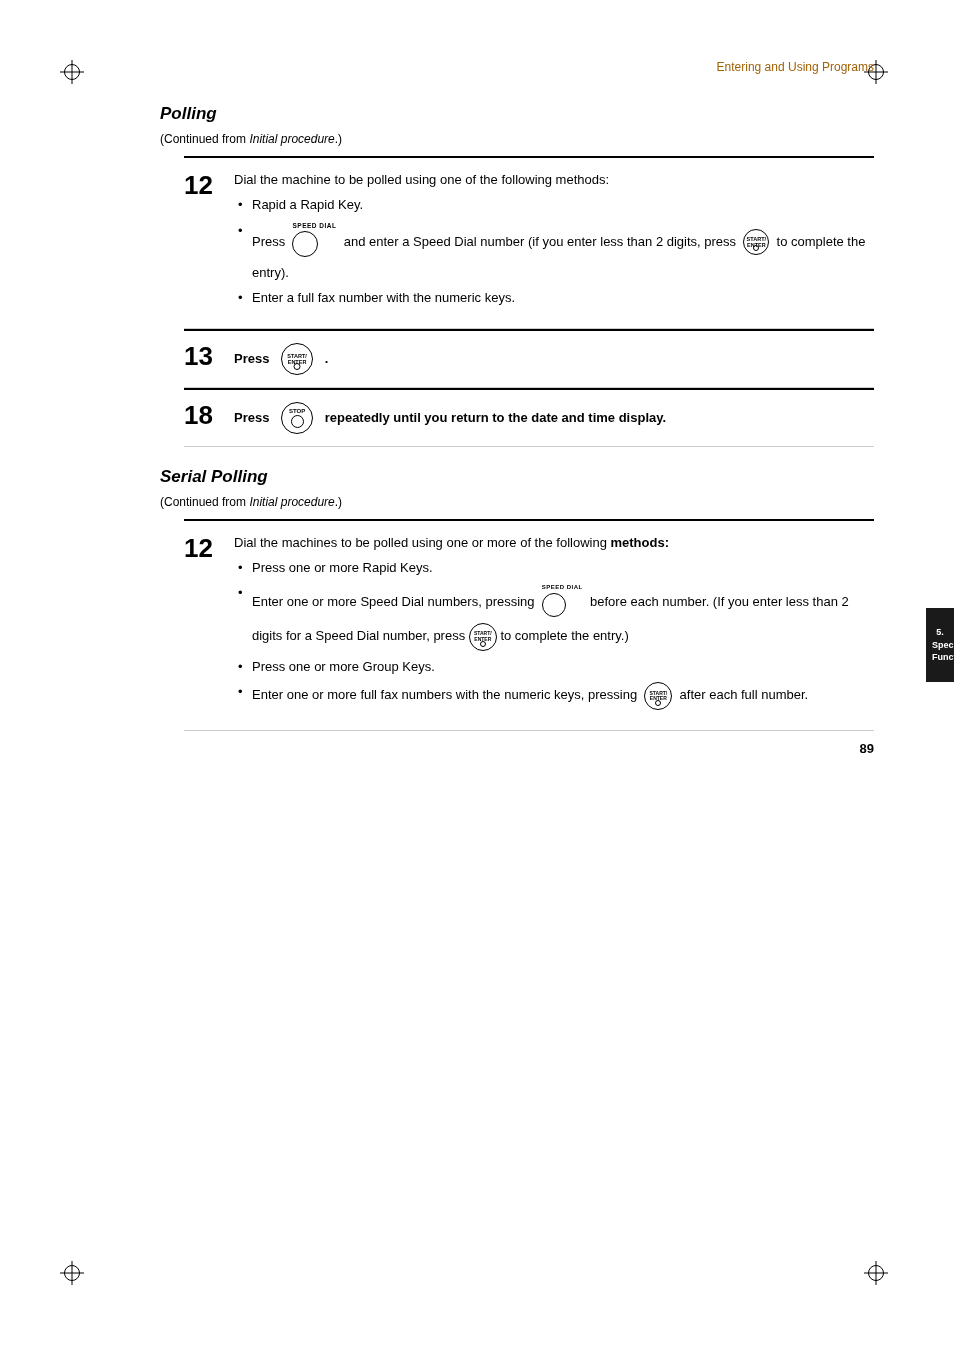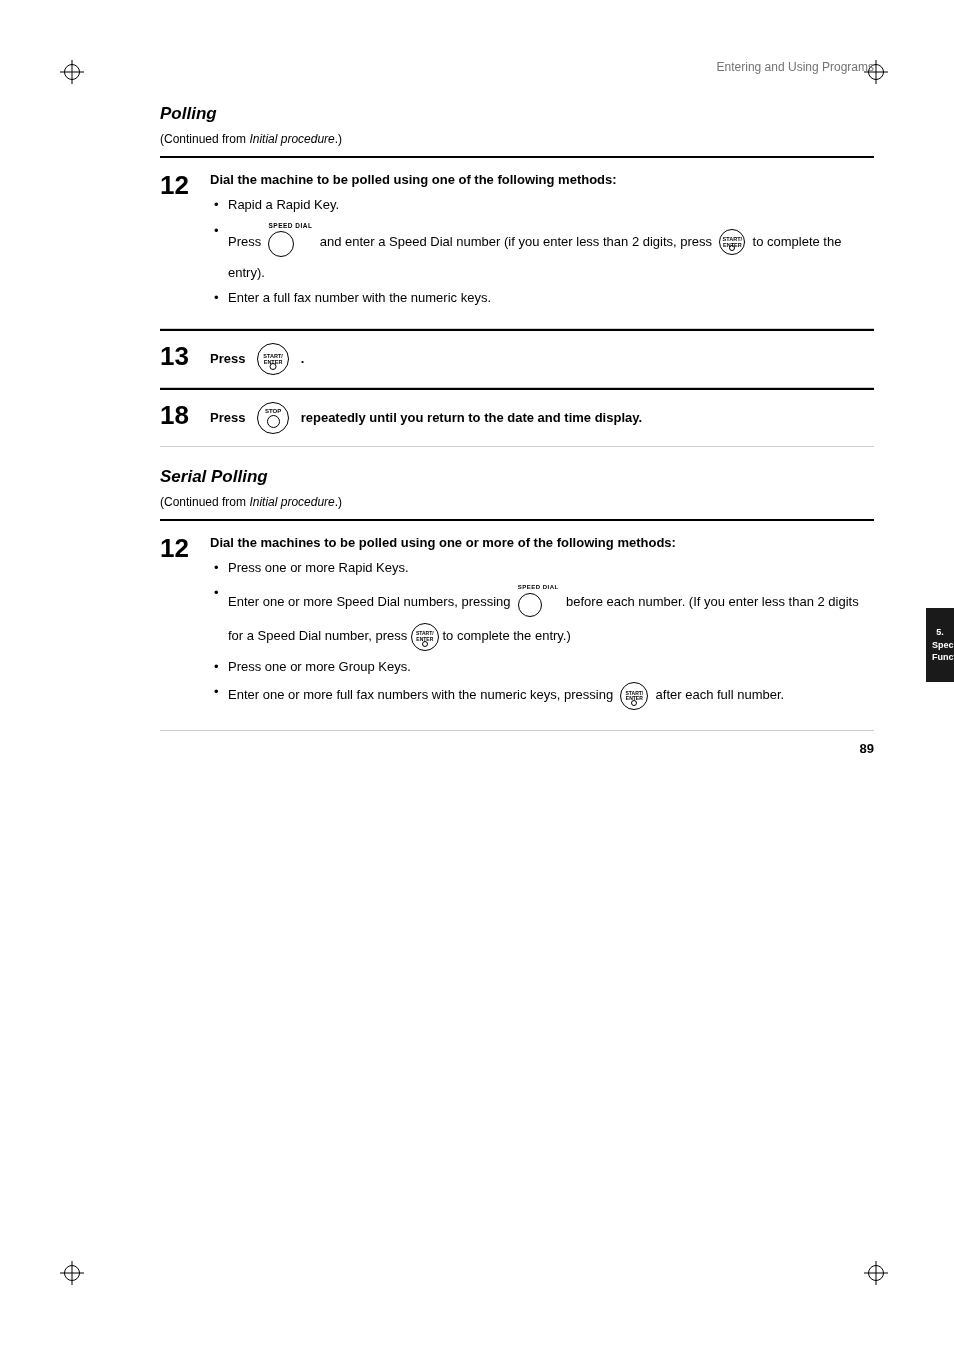--- a/index.html
+++ b/index.html
@@ -65,21 +65,21 @@
       border-radius: 50%;
       top: 50%; left: 50%;
       transform: translate(-50%, -50%);
     }
 
     
     .page-header {
       text-align: right;
       font-size: 12px;
       margin-bottom: 30px;
-      color: #737373;
+      color: #a16207;
     }
 
     
     .section-title {
       font-size: 17px;
       font-weight: bold;
       font-style: italic;
       margin-bottom: 6px;
     }
 
@@ -95,36 +95,37 @@
 
     
     .step-box {
       border-top: 2px solid #000;
       border-bottom: 1px solid #ccc;
       padding: 12px 0 28px 0;
       margin-bottom: 0;
       display: flex;
       align-items: flex-start;
       gap: 14px;
+      margin-left: 24px;
     }
     .step-box + .step-box {
       border-top: 1px solid #000;
     }
     .step-number {
       font-size: 26px;
       font-weight: bold;
       min-width: 36px;
       line-height: 1;
     }
     .step-content {
       flex: 1;
       font-size: 13px;
     }
     .step-content .step-heading {
-      font-weight: bold;
+      font-weight: normal;
       margin-bottom: 8px;
     }
     .step-content ul {
       list-style: none;
       padding: 0;
     }
     .step-content ul li {
       padding-left: 18px;
       position: relative;
       margin-bottom: 6px;

